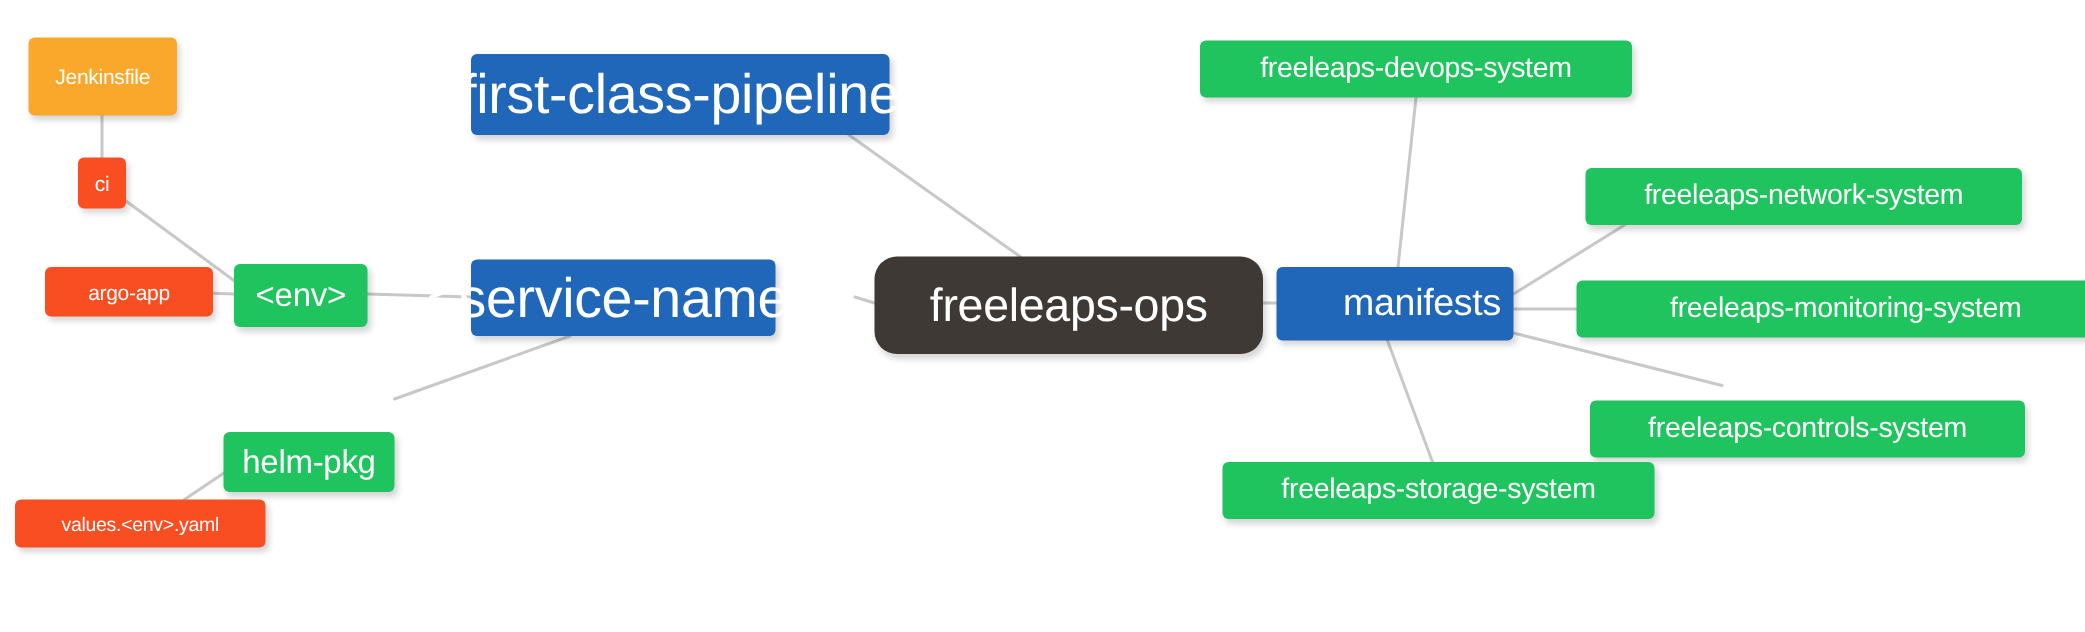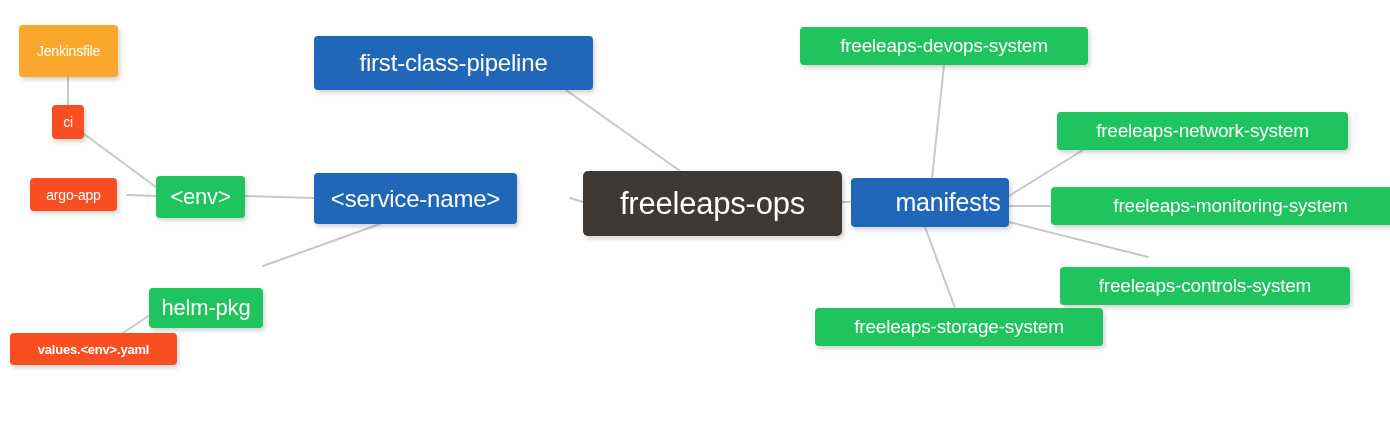--- a/index.html
+++ b/index.html
@@ -42,29 +42,29 @@
     color: #ffffff;
     white-space: nowrap;
     border-radius: 4px;
     box-shadow: 2px 3px 4px rgba(0,0,0,0.17);
     letter-spacing: -0.2px;
     user-select: none;
     z-index: 2;
   }
   .node-root {
     background: #3e3935;
-    border-radius: 5px;
+    border-radius: 15px;
     font-size: 31px;
   }
   .node-blue   { background: #2066b9; }
   .node-green  { background: #1fc45e; }
   .node-red    { background: #f94e21; }
   .node-orange { background: #f9a82c; }
 
-  .size-xl  { font-size: 24px; }
+  .size-xl  { font-size: 37px; }
   .size-lg  { font-size: 25px; padding-left: 36px; }
   .size-md  { font-size: 22px; }
   .size-sm  { font-size: 19px; }
   .size-xs  { font-size: 14px; }
   .size-xxs { font-size: 13px; }
 </style>
 </head>
 <body>
 
 <div id="mindmap-canvas">
@@ -101,24 +101,24 @@
       </div>
       <div class="node node-green size-md" style="left: 156px; top: 176px; width: 89px; height: 42px;">
         <span>&lt;env&gt;</span>
       </div>
       <div class="node node-green size-md" style="left: 149px; top: 256px; width: 114px; height: 40px; margin-top: 32px;">
         <span>helm-pkg</span>
       </div>
       <div class="node node-red size-xs" style="left: 52px; top: 105px; width: 32px; height: 34px;">
         <span>ci</span>
       </div>
-      <div class="node node-red size-xs" style="left: 30px; top: 178px; width: 87px; height: 33px; text-align: center;">
+      <div class="node node-red size-xs" style="left: 30px; top: 178px; width: 112px; height: 33px; text-align: center;">
         <span>argo-app</span>
       </div>
-      <div class="node node-red size-xxs" style="left: 10px; top: 333px; width: 167px; height: 32px; font-weight: bold;">
+      <div class="node node-red size-xxs" style="left: 10px; top: 333px; width: 167px; height: 32px;">
         <span>values.&lt;env&gt;.yaml</span>
       </div>
       <div class="node node-orange size-xs" style="left: 19px; top: 25px; width: 99px; height: 52px;">
         <span>Jenkinsfile</span>
       </div>
       <div class="node node-green size-sm" style="left: 800px; top: 27px; width: 288px; height: 38px;">
         <span>freeleaps-devops-system</span>
       </div>
       <div class="node node-green size-sm" style="left: 1057px; top: 112px; width: 291px; height: 38px;">
         <span>freeleaps-network-system</span>

